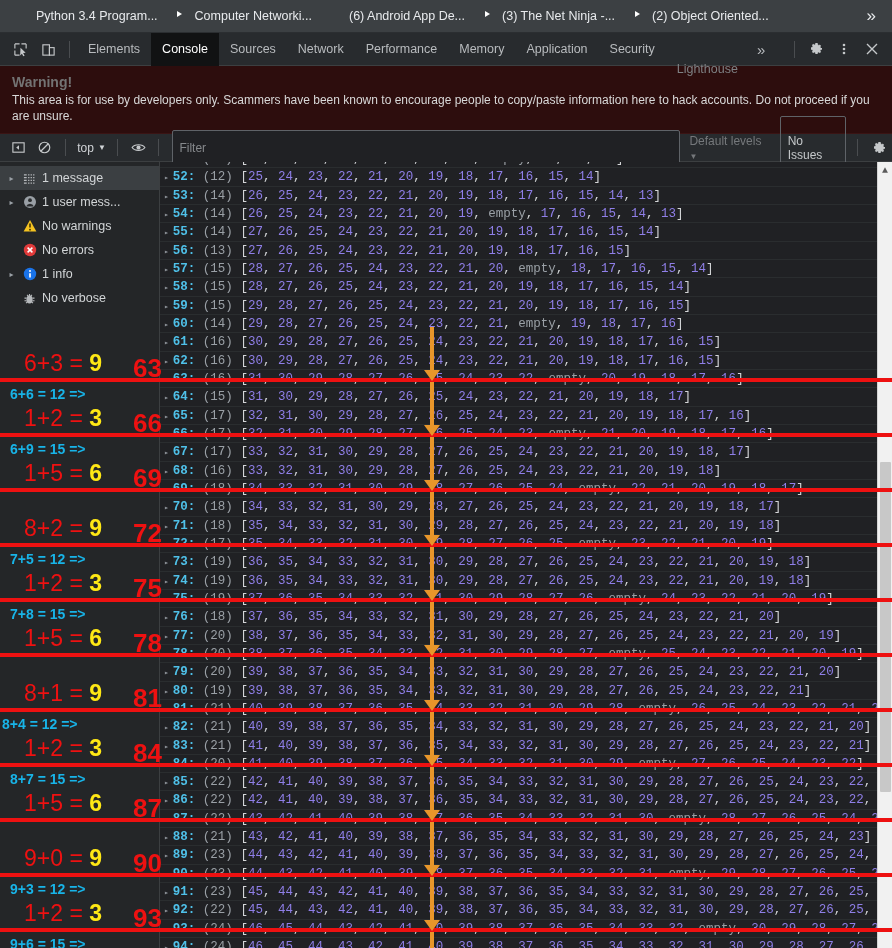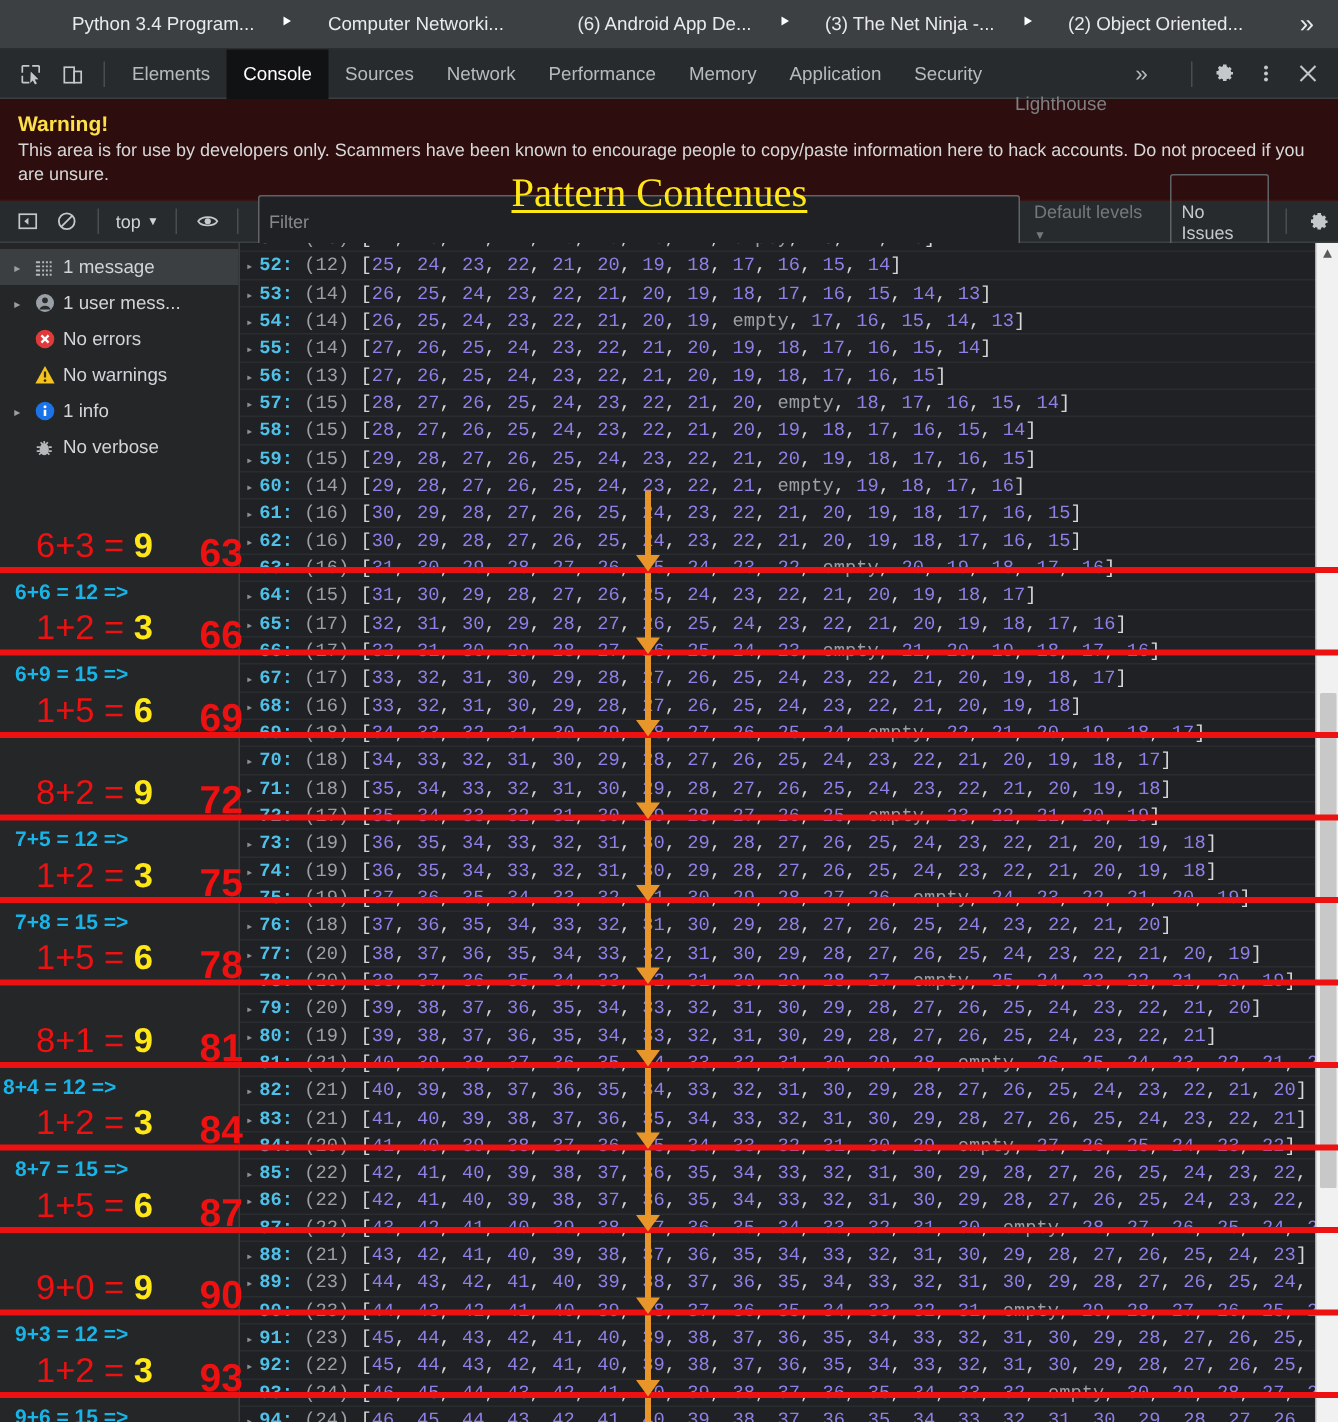--- a/index.html
+++ b/index.html
@@ -12,21 +12,21 @@
   #app { position: relative; width: 892px; height: 948px; overflow: hidden; }
 
   
   .tabstrip {
     height: 33px; background: #3c4043;
     display: flex; align-items: center;
     padding: 0 6px; gap: 0;
     border-bottom: 1px solid #2b2e31;
   }
   .tab {
-    display: flex; align-items: center; gap: 20px;
+    display: flex; align-items: center; gap: 8px;
     padding: 16px 7px; height: 33px; flex: 0 0 auto;
     color: #e8eaed; font-size: 12.5px; white-space: nowrap;
     cursor: default;
   }
   .tab-label { overflow: hidden; }
   .fav { width: 15px; height: 15px; flex: 0 0 15px; position: relative; }
   .fav-yt {
     width: 15px; height: 11px; margin-top: 2px;
     background: #ee2722; border-radius: 3px;
     position: relative;
@@ -74,21 +74,21 @@
   .dt-tab.dim { color: #7e8184; margin-top: 40px; }
   .dt-more { color: #b8bbbe; font-size: 15px; padding: 0 8px; cursor: default; }
   .dt-right { margin-left: auto; display: flex; align-items: center; padding-right: 6px; }
 
   
   .warnbar {
     background: #2d0d0d; padding: 7px 12px 9px 12px;
     border-bottom: 1px solid #3a1414;
     min-height: 63px;
   }
-  .warn-title { color: #fde047; font-size: 14px; font-weight: bold; line-height: 19px; }
+  .warn-title { color: #737373; font-size: 14px; font-weight: bold; line-height: 19px; }
   .warn-body { color: #d8d8d8; font-size: 12px; line-height: 16px; }
 
   
   .filterbar {
     height: 28px; background: #282b2e; display: flex; align-items: center;
     border-bottom: 1px solid #3c3f41; padding-left: 5px; position: relative;
   }
   .ctx-sel { color: #d0d3d6; font-size: 12px; padding: 0 4px; cursor: default;
              display:flex; align-items:center; gap:4px;}
   .filter-input {
@@ -333,36 +333,36 @@
             <circle cx="7" cy="5.2" r="1.9" fill="#2a2c2e"></circle>
             <path d="M3.1 11.4a4.2 4.2 0 0 1 7.8 0z" fill="#2a2c2e"></path>
           </svg>
         </span>
         <span>1 user mess...</span>
       </div>
       <div class="side-item">
         <span class="twisty empty">▸</span>
         <span class="sicon">
           <svg width="14" height="14" viewBox="0 0 14 14">
-            <circle cx="7" cy="7" r="6.2" fill="#e03a3a"></circle>
-            <path d="M4.6 4.6 L9.4 9.4 M9.4 4.6 L4.6 9.4" stroke="#fff" stroke-width="1.5"></path>
-          </svg>
-        </span>
-        <span>No errors</span>
-      </div>
-      <div class="side-item">
-        <span class="twisty empty">▸</span>
-        <span class="sicon">
-          <svg width="14" height="14" viewBox="0 0 14 14">
             <path d="M7 1 L13.4 12.6 L0.6 12.6 Z" fill="#f5c321"></path>
             <path d="M7 4.6 v4" stroke="#3a2c00" stroke-width="1.5"></path>
             <circle cx="7" cy="10.7" r="0.9" fill="#3a2c00"></circle>
           </svg>
         </span>
         <span>No warnings</span>
+      </div>
+      <div class="side-item">
+        <span class="twisty empty">▸</span>
+        <span class="sicon">
+          <svg width="14" height="14" viewBox="0 0 14 14">
+            <circle cx="7" cy="7" r="6.2" fill="#e03a3a"></circle>
+            <path d="M4.6 4.6 L9.4 9.4 M9.4 4.6 L4.6 9.4" stroke="#fff" stroke-width="1.5"></path>
+          </svg>
+        </span>
+        <span>No errors</span>
       </div>
       <div class="side-item">
         <span class="twisty">▸</span>
         <span class="sicon">
           <svg width="14" height="14" viewBox="0 0 14 14">
             <circle cx="7" cy="7" r="6.2" fill="#1a73e8"></circle>
             <circle cx="7" cy="4.1" r="1" fill="#fff"></circle>
             <path d="M7 6.2 v4.2" stroke="#fff" stroke-width="1.7"></path>
           </svg>
         </span>
@@ -428,21 +428,20 @@
           <div class="logrow"><span class="tw">▸</span><span class="ln">94:</span> <span class="cnt">(24)</span> <span class="brk">[</span><span class="num">46</span><span class="cm">,</span> <span class="num">45</span><span class="cm">,</span> <span class="num">44</span><span class="cm">,</span> <span class="num">43</span><span class="cm">,</span> <span class="num">42</span><span class="cm">,</span> <span class="num">41</span><span class="cm">,</span> <span class="num">40</span><span class="cm">,</span> <span class="num">39</span><span class="cm">,</span> <span class="num">38</span><span class="cm">,</span> <span class="num">37</span><span class="cm">,</span> <span class="num">36</span><span class="cm">,</span> <span class="num">35</span><span class="cm">,</span> <span class="num">34</span><span class="cm">,</span> <span class="num">33</span><span class="cm">,</span> <span class="num">32</span><span class="cm">,</span> <span class="num">31</span><span class="cm">,</span> <span class="num">30</span><span class="cm">,</span> <span class="num">29</span><span class="cm">,</span> <span class="num">28</span><span class="cm">,</span> <span class="num">27</span><span class="cm">,</span> <span class="num">26</span><span class="cm">,</span> <span class="num">25</span>  </div>
         </div>
       <div class="scrollbar">
         <div class="sb-up">▲</div>
         <div class="sb-thumb" style="top:300px;height:330px;"></div>
       </div>
     </div>
   </div>
 
   <div class="overlay" id="overlay">
-    <div class="hand-title" style="left:341px; top:113px;">Pattern Contenues</div>
   <div class="redline" style="top: 377.96px; width: 892px;"></div>
       <div class="arrow-line" style="left: 430px; top: 326.97px; height: 44.7415px;"></div>
       <div class="arrow-head" style="left: 424px; top: 369.712px;"></div>
       <div class="bignum" style="left: 133px; top: 352.63px;">63</div>
       <div class="eq" style="left: 24px; top: 349.63px;"><span class="op">6+3 = </span><span class="res">9</span></div>
       <div class="redline" style="top: 432.95px; width: 892px;"></div>
       <div class="arrow-line" style="left: 430px; top: 381.96px; height: 44.7415px;"></div>
       <div class="arrow-head" style="left: 424px; top: 424.702px;"></div>
       <div class="bignum" style="left: 133px; top: 407.62px;">66</div>
       <div class="pre" style="left: 10px; top: 385.62px;">6+6 = 12 =&gt;</div>

